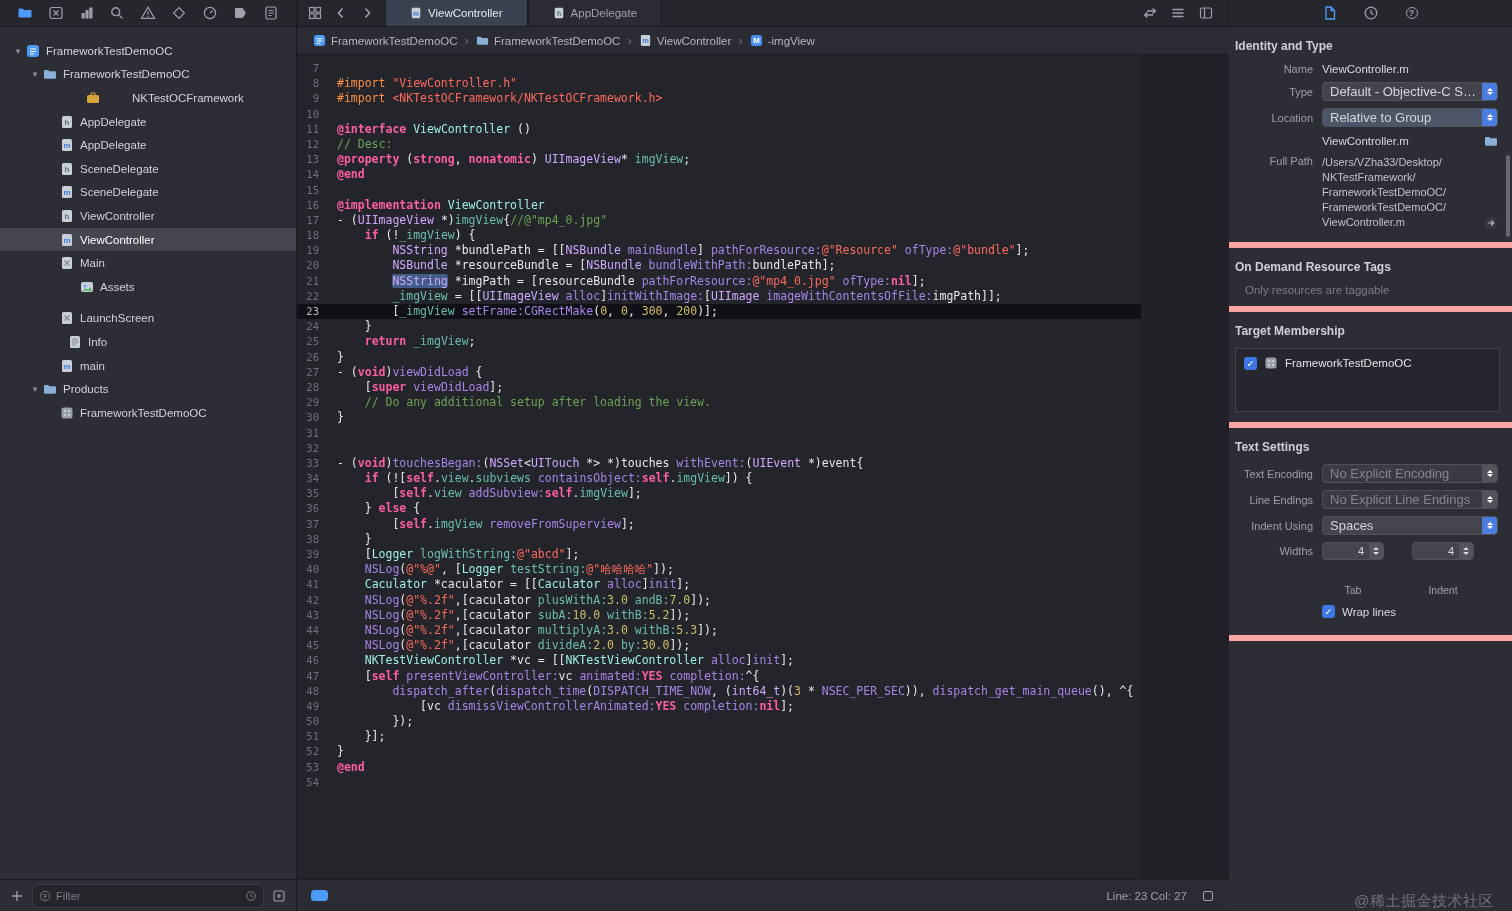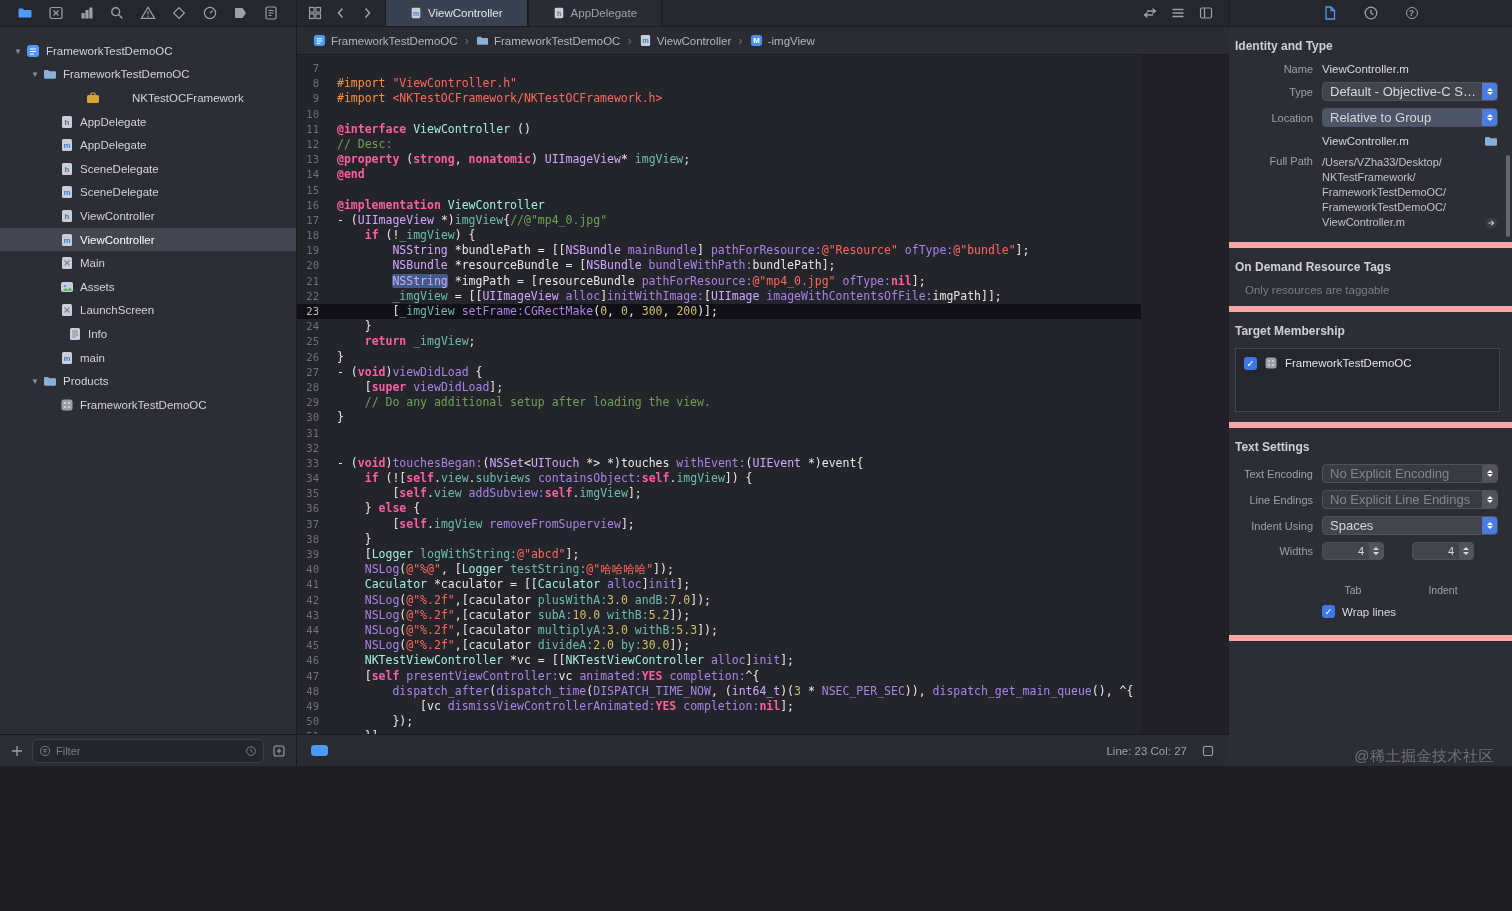--- a/index.html
+++ b/index.html
@@ -1,17 +1,17 @@
 <!DOCTYPE html>
 <html><head>
 <meta charset="utf-8">
 <style>
   html,body{margin:0;padding:0;background:#1e1e23;}
   *{box-sizing:border-box;}
-  .window{position:relative;width:1512px;height:766px;overflow:hidden;
+  .window{position:relative;width:1512px;height:911px;overflow:hidden;
     font-family:"Liberation Sans",sans-serif;color:#d2d3d7;background:#24242b;
     display:flex;flex-direction:column;}
   
   .toolbar{height:27px;flex:0 0 27px;display:flex;background:#26272d;border-bottom:1px solid #1b1c20;}
   .tb-left{width:297px;flex:0 0 297px;display:flex;align-items:center;justify-content:space-between;
     padding:0 13px;border-right:1px solid #1b1c20;}
   .tb-center{flex:1;display:flex;align-items:stretch;border-right:1px solid #1b1c20;}
   .tb-right{width:283px;flex:0 0 283px;display:flex;align-items:center;justify-content:center;gap:17px;}
   .tbi{width:24px;height:22px;display:flex;align-items:center;justify-content:center;color:#9da0a8;cursor:default;}
   .tbi svg{width:16px;height:16px;}
@@ -350,32 +350,32 @@
           <div class="trow" style="padding-left: 44px;">
             <span class="disc"></span>
             <span class="ic">
               <svg viewBox="0 0 14 14">
                 <rect x="2" y="1" width="10" height="12" rx="1.5" fill="#c9cfd8"></rect>
                 <path d="M4.5 4.5l5 5M9.5 4.5l-5 5" stroke="#7d8694" stroke-width="1.1"></path>
               </svg>
             </span>
             <span>Main</span>
           </div>
-          <div class="trow" style="padding-left: 44px;">
+          <div class="trow" style="padding-left: 64px;">
             <span class="disc"></span>
             <span class="ic">
               <svg viewBox="0 0 14 14">
                 <rect x="1" y="2" width="12" height="10" rx="2" fill="#c9cfd8"></rect>
                 <circle cx="5" cy="6" r="1.3" fill="#4da3ff"></circle>
                 <path d="M2.5 11l3-3 2 2 2.5-2.5 1.5 1.5V11z" fill="#58b968"></path>
               </svg>
             </span>
             <span>Assets</span>
           </div>
-          <div class="trow" style="padding-left: 44px;">
+          <div class="trow" style="padding-left: 44px; margin-top: 8px;">
             <span class="disc"></span>
             <span class="ic">
               <svg viewBox="0 0 14 14">
                 <rect x="2" y="1" width="10" height="12" rx="1.5" fill="#c9cfd8"></rect>
                 <path d="M4.5 4.5l5 5M9.5 4.5l-5 5" stroke="#7d8694" stroke-width="1.1"></path>
               </svg>
             </span>
             <span>LaunchScreen</span>
           </div>
           <div class="trow" style="padding-left: 44px; margin-left: 8px;">

